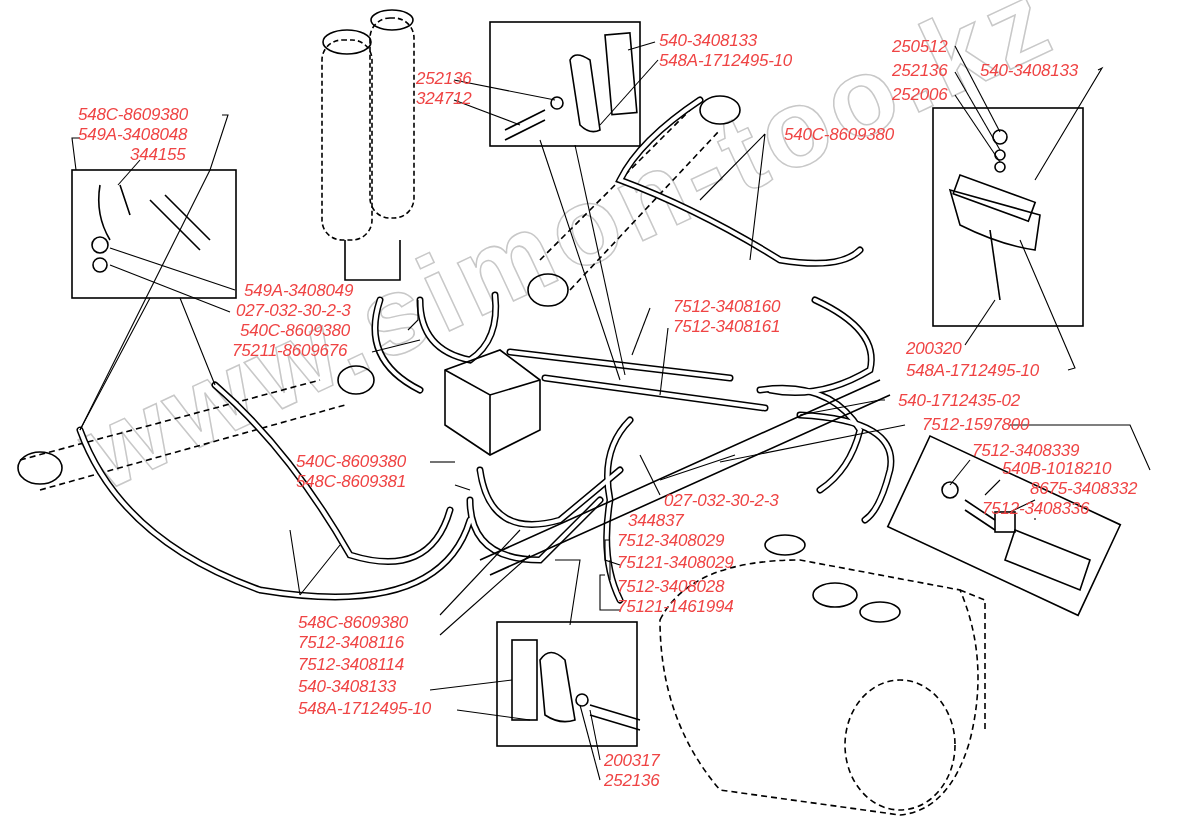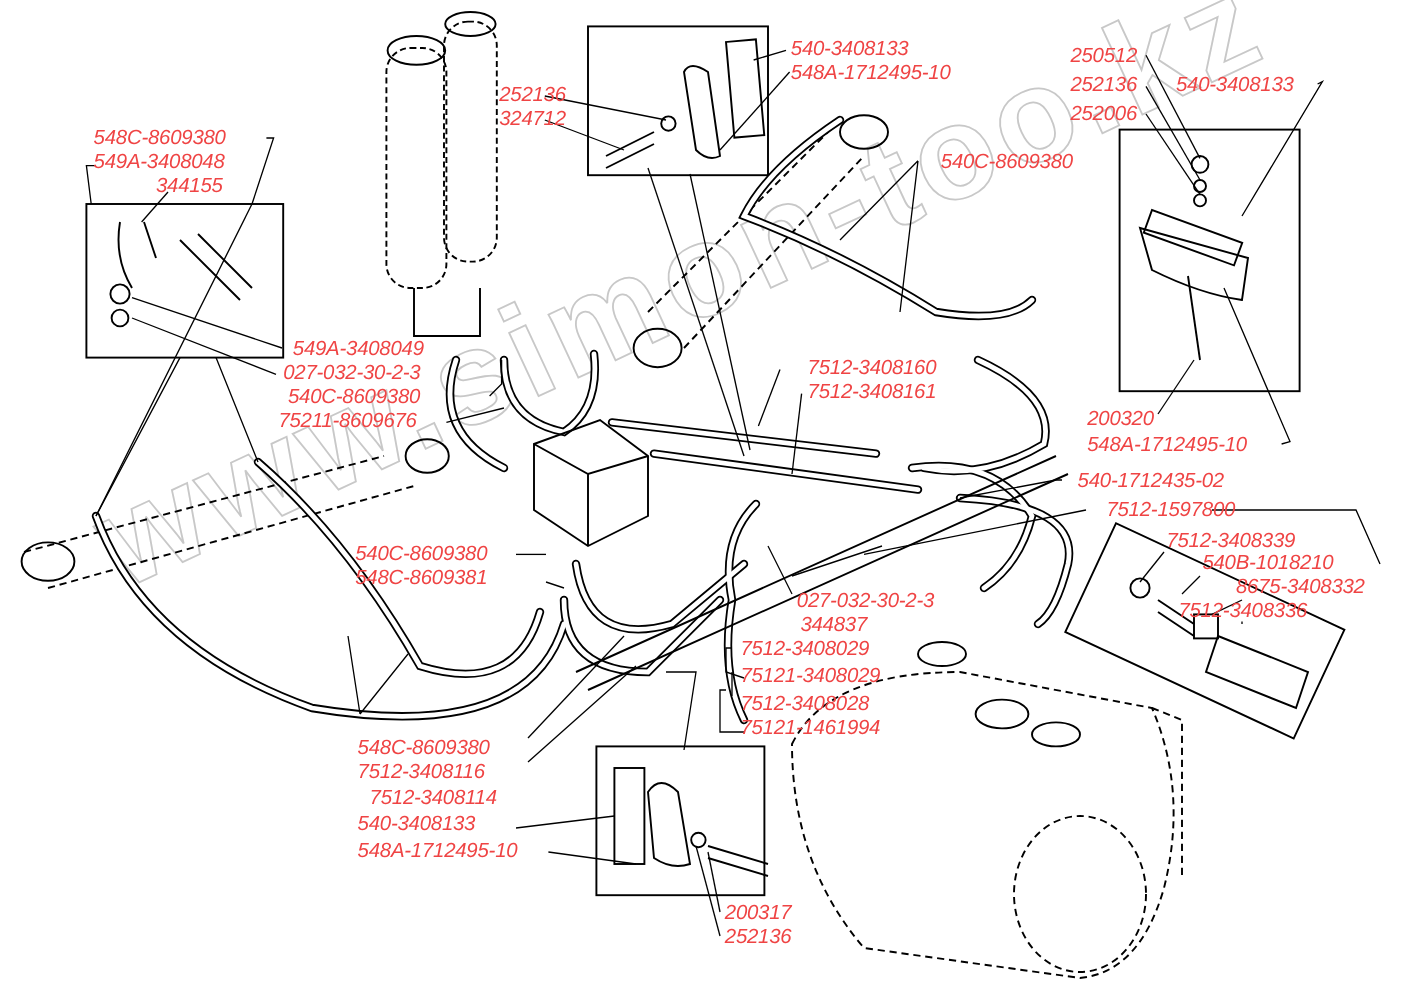--- a/index.html
+++ b/index.html
@@ -195,27 +195,27 @@
 
   <div class="lbl" style="left:972px;top:442px">7512-3408339</div>
   <div class="lbl" style="left:1002px;top:460px">540B-1018210</div>
   <div class="lbl" style="left:1030px;top:480px">8675-3408332</div>
   <div class="lbl" style="left:982px;top:500px">7512-3408336</div>
 
   <div class="lbl" style="left:296px;top:453px">540C-8609380</div>
   <div class="lbl" style="left:296px;top:473px">548C-8609381</div>
 
   <div class="lbl" style="left:664px;top:492px">027-032-30-2-3</div>
-  <div class="lbl" style="left:667px;top:512px">344837</div>
+  <div class="lbl" style="left:628px;top:512px">344837</div>
   <div class="lbl" style="left:617px;top:532px">7512-3408029</div>
   <div class="lbl" style="left:617px;top:554px">75121-3408029</div>
   <div class="lbl" style="left:617px;top:578px">7512-3408028</div>
   <div class="lbl" style="left:617px;top:598px">75121-1461994</div>
 
   <div class="lbl" style="left:298px;top:614px">548C-8609380</div>
   <div class="lbl" style="left:298px;top:634px">7512-3408116</div>
-  <div class="lbl" style="left:308px;top:656px">7512-3408114</div>
+  <div class="lbl" style="left:298px;top:656px">7512-3408114</div>
   <div class="lbl" style="left:298px;top:678px">540-3408133</div>
   <div class="lbl" style="left:298px;top:700px">548A-1712495-10</div>
 
   <div class="lbl" style="left:604px;top:752px">200317</div>
   <div class="lbl" style="left:604px;top:772px">252136</div>
 </div>
 
 </body></html>

